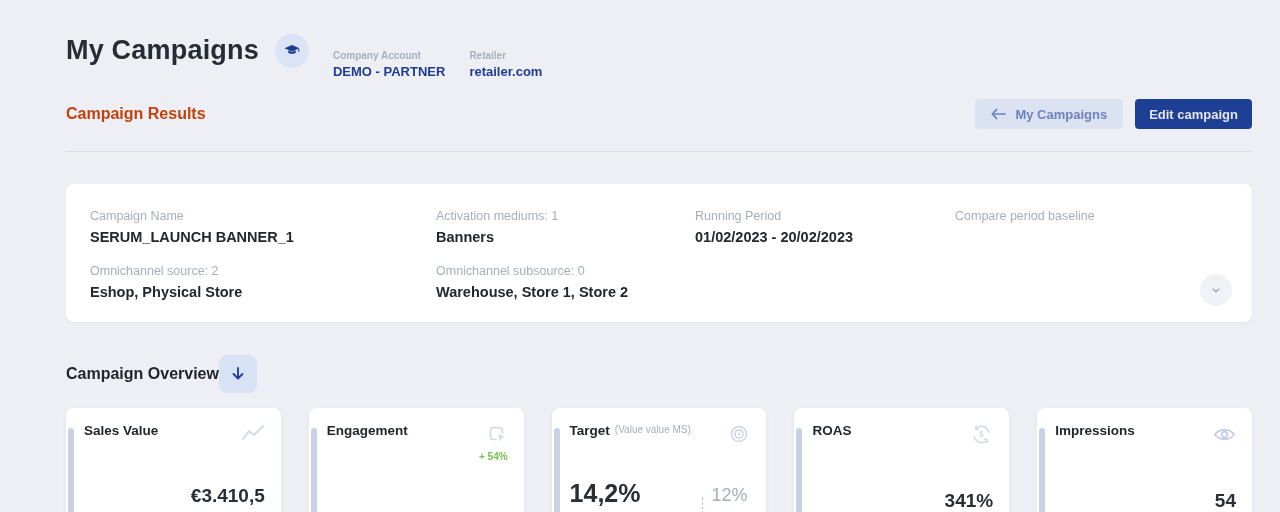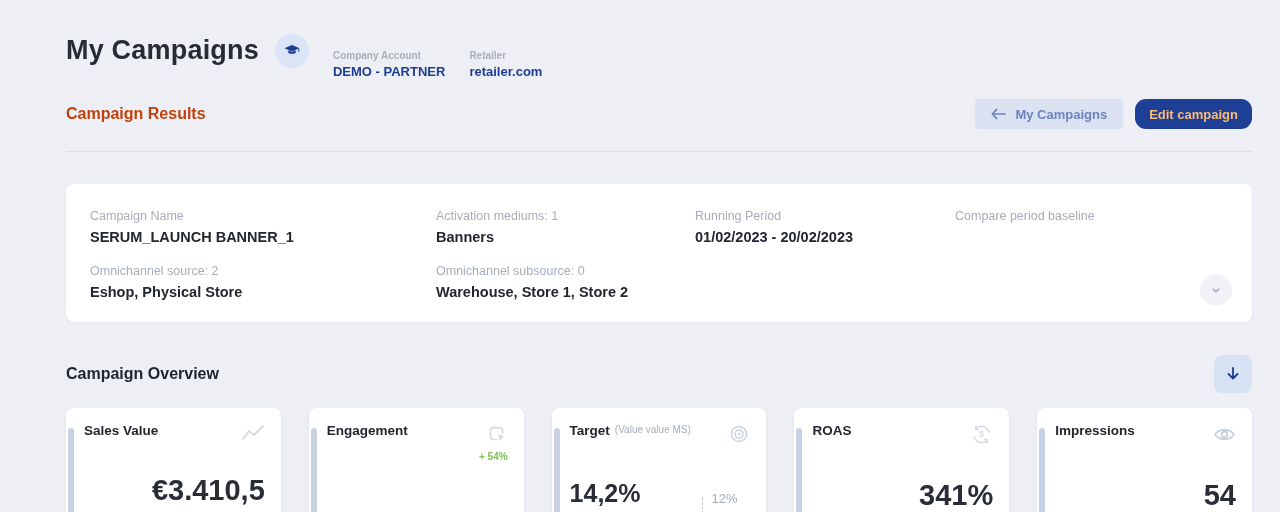--- a/index.html
+++ b/index.html
@@ -22,21 +22,21 @@
   .acct { margin-left:24px; }
   .acct .lbl { font-size:10px; color:#a8aebc; font-weight:600; margin-bottom:3px;margin-top:28px; }
   .acct .val { font-size:13px; color:#1d3c92; font-weight:800; }
 
   
   .toolbar-row { margin-top:20px; display:flex; align-items:center; justify-content:space-between; }
   .section-title { font-size:16px; font-weight:800; color:#c2410c; }
   .btns { display:flex; gap:12px; }
   .btn { border:none; cursor:pointer; height:30px; border-radius:4px; font-family:inherit; font-size:13px; display:flex; align-items:center; }
   .btn-light { background:#dbe2f1; color:#6d83c0; padding:0 16px; gap:9px; font-weight:600; }
-  .btn-primary { background:#1e3f96; color:#fdba74; padding:0 14px; font-weight:700;border-radius:11px; }
+  .btn-primary { background:#1e3f96; color:#e5e5e5; padding:0 14px; font-weight:700; }
 
   .divider { margin-top:22px; border:none; border-top:1px solid #dbdee5; }
 
   
   .info-card {
     margin-top:32px; background:#ffffff; border-radius:8px;
     padding:25px 24px 22px 24px; position:relative;
     box-shadow:0 1px 3px rgba(40,50,80,.05);
     display:grid; grid-template-columns:346px 259px 260px 1fr;
     grid-row-gap:19px; min-height:132px;
@@ -44,49 +44,49 @@
   .field .flabel { font-size:12.5px; color:#a7adba; margin-bottom:6px; }
   .field .fvalue { font-size:14.5px; font-weight:700; color:#23262e; }
   .field .fvalue.muted { color:#9ba1ae; font-weight:600; font-size:15px; }
   .expand-btn {
     position:absolute; right:20px; bottom:16px;
     width:32px; height:32px; border-radius:50%; border:none; cursor:pointer;
     background:#f1f2f7; display:flex; align-items:center; justify-content:center;
   }
 
   
-  .overview-row { margin-top:33px; display:flex; align-items:center; justify-content:space-between; }
+  .overview-row { margin-top:33px; display:flex; align-items:center; }
   .overview-title { font-size:16px; font-weight:800; color:#22252e; }
   .download-btn {
     width:38px; height:38px; border-radius:8px; border:none; cursor:pointer;
     background:#d8e2f5; display:flex; align-items:center; justify-content:center;
   }
 
   
   .cards-row { margin-top:15px; display:flex; gap:28px;align-items:center; }
   .card {
     width:226px; height:125px; background:#ffffff; border-radius:8px;
     box-shadow:0 2px 4px rgba(40,50,80,.07);
     padding:15px 16px 11px 18px; position:relative;
     display:flex; flex-direction:column;
   }
   .accent { position:absolute; left:2px; top:20px; bottom:15px; width:6px; border-radius:3px; background:#c9d2e4; }
   .card-head { display:flex; align-items:flex-start; }
   .card-title { font-size:13.5px; font-weight:800; color:#23262e; }
   .card-sub { font-size:10px; color:#a7adba; margin-left:5px; margin-top:1px; }
   .card-icon { margin-left:auto; line-height:0; }
-  .card-value { margin-top:auto; font-size:29px; font-weight:700; color:#2a2d36; text-align:right; line-height:1; }
+  .card-value { margin-top:auto; font-size:19px; font-weight:700; color:#2a2d36; text-align:right; line-height:1; }
   .card-value.nodelta { margin-bottom:12px; }
   .card-delta { font-size:10px; font-weight:600; color:#7cc14e; text-align:right; margin-top:6px; }
 
   
   .target-bottom { margin-top:auto; position:relative; height:47px; }
   .target-value { position:absolute; left:0; bottom:16px; font-size:25px; font-weight:700; color:#2a2d36; line-height:1; }
   .marker-line { position:absolute; bottom:8px; height:17px; border-left:1px dashed #b9bec9; }
-  .marker-label { position:absolute; bottom:16px; font-size:13px; color:#a7adba; }
+  .marker-label { position:absolute; bottom:16px; font-size:18px; color:#a7adba; }
   .bar { position:absolute; left:0; right:0; bottom:0; height:8px; border-radius:2px; background:#e4e5e9; overflow:hidden; display:flex; }
   .seg-dark { height:100%; background:#3a3d43; }
   .seg-blue { height:100%; background:#2145bd; }
 </style>
 </head>
 <body>
 
 <div class="page">
 
   <div class="header-row">

